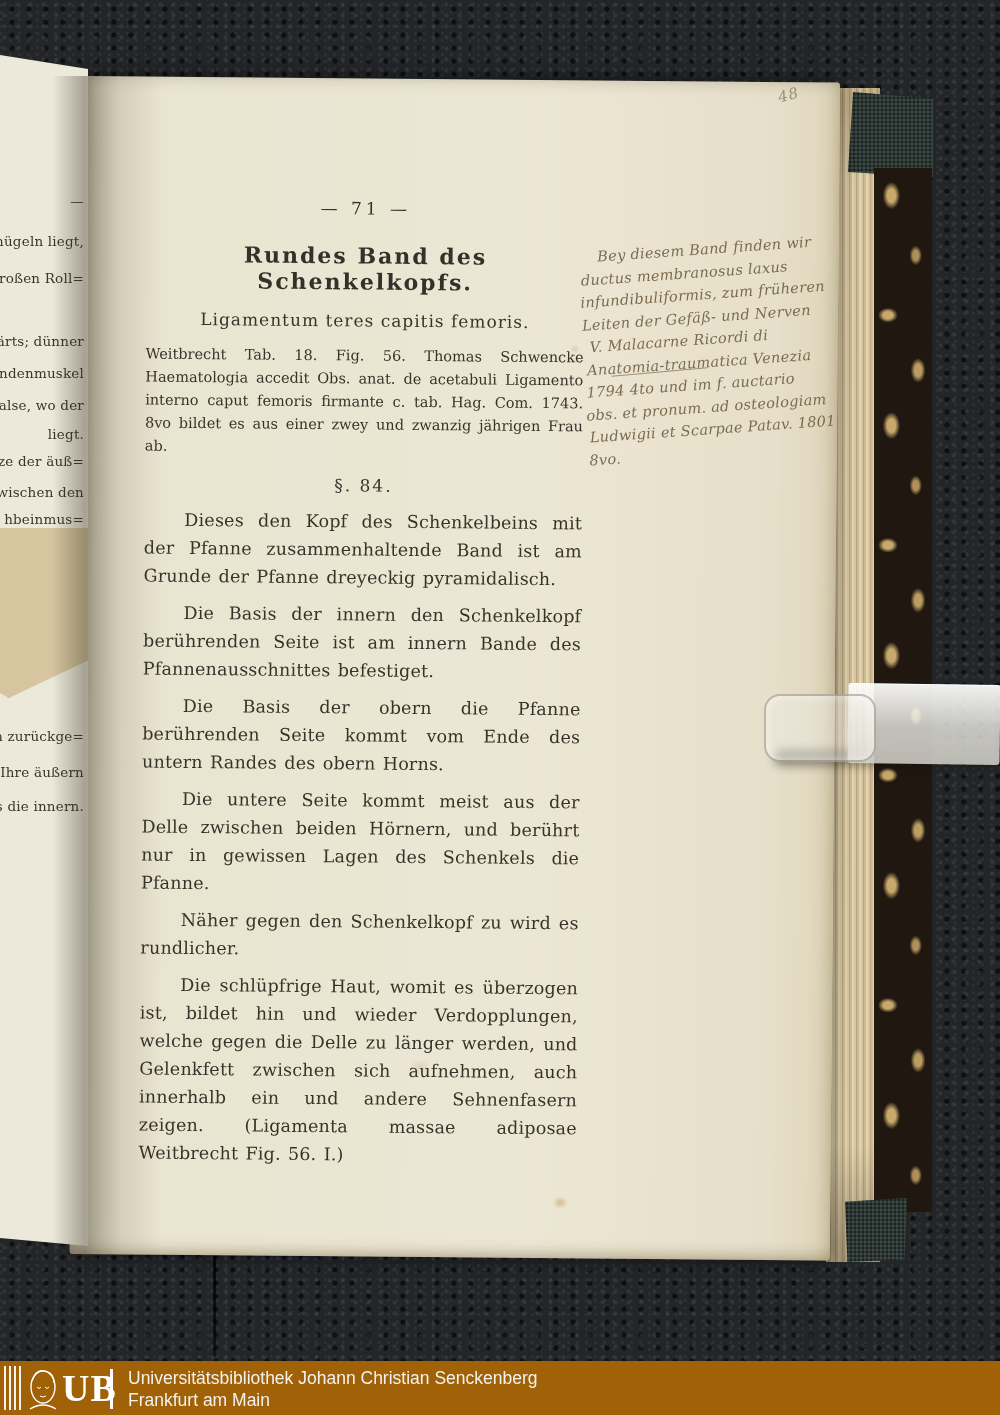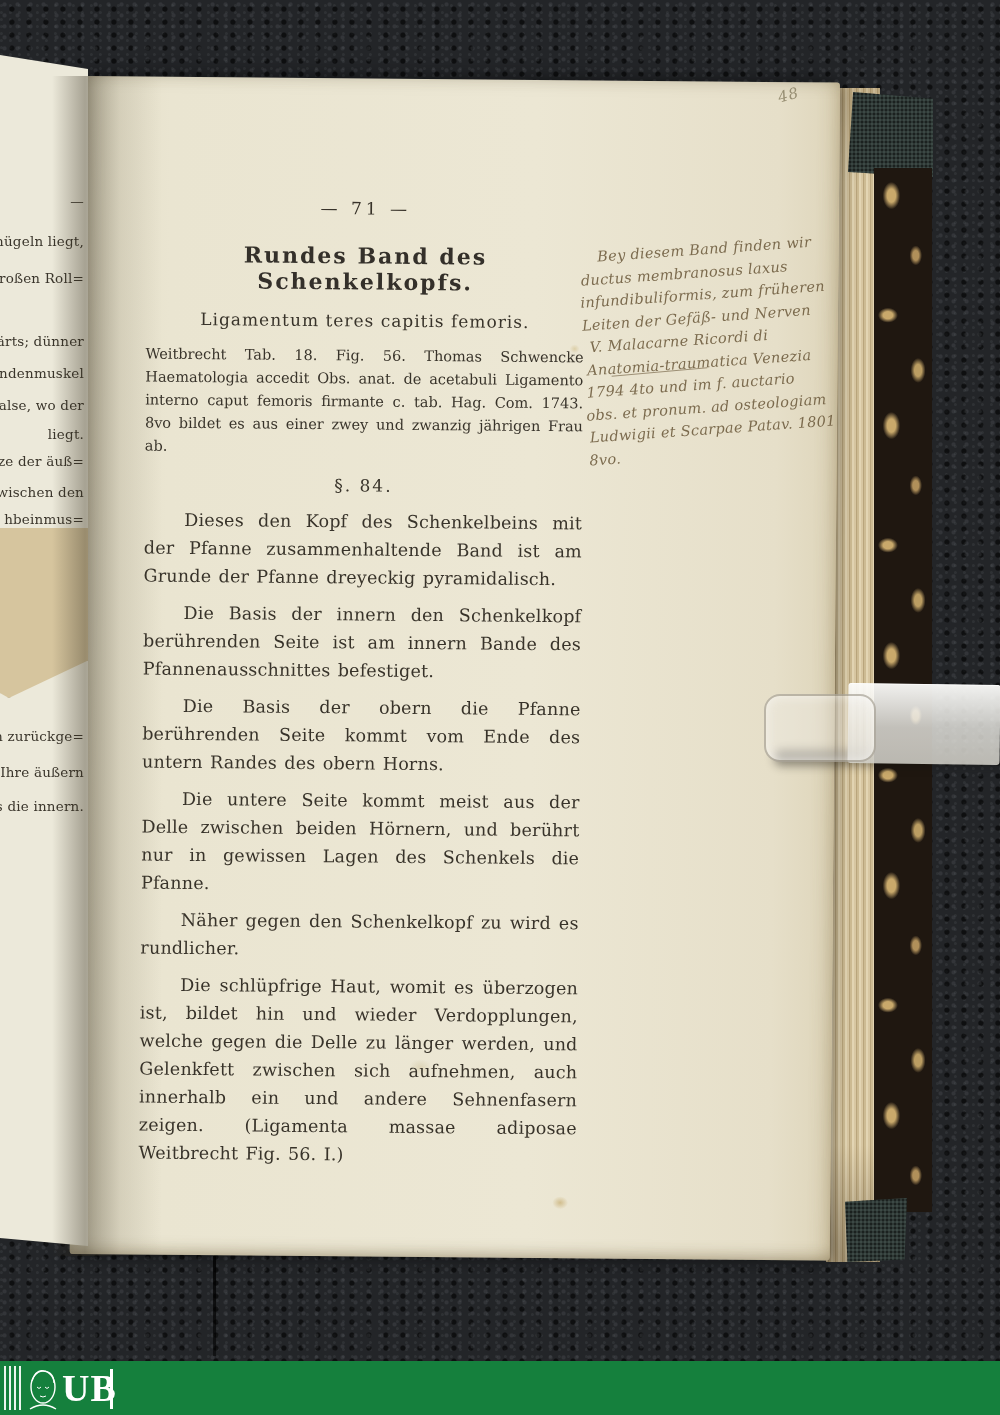--- a/index.html
+++ b/index.html
@@ -145,21 +145,21 @@
     box-shadow:inset 0 0 12px rgba(255,255,255,0.55);
   }
   
   .seam{
     position:absolute;left:213px;top:1256px;width:3px;height:100px;
     background:linear-gradient(180deg, rgba(0,0,0,0.8), rgba(0,0,0,0.5));
   }
   
   .footer{
     position:absolute;left:0;top:1361px;width:1000px;height:54px;
-    background:#15803d;font-family:"Liberation Sans", sans-serif;
+    background:#a16207;font-family:"Liberation Sans", sans-serif;
   }
   .logo-lines{
     position:absolute;left:4px;top:5px;width:17px;height:44px;
     background:repeating-linear-gradient(90deg,#ffffff 0 2px, rgba(255,255,255,0) 2px 5px);
     opacity:0.92;
   }
   .logo-portrait{ position:absolute;left:24px;top:2px; }
   .logo-ub{
     position:absolute;left:62px;top:4px;
     font-family:"Liberation Serif", serif;font-weight:bold;font-size:38px;
@@ -252,13 +252,17 @@
   <div class="logo-lines"></div>
   <svg class="logo-portrait" width="38" height="48" viewBox="0 0 38 48">
     <ellipse cx="19" cy="24" rx="12" ry="16" fill="none" stroke="#ffffff" stroke-width="1.4"></ellipse>
     <path d="M8 18 Q12 6 20 8 Q30 9 30 20" fill="none" stroke="#ffffff" stroke-width="1.2"></path>
     <path d="M13 24 q2 3 4 0 M21 24 q2 3 4 0" fill="none" stroke="#ffffff" stroke-width="1"></path>
     <path d="M16 33 q3 2 6 0" fill="none" stroke="#ffffff" stroke-width="1"></path>
     <path d="M6 46 Q19 38 32 46" fill="none" stroke="#ffffff" stroke-width="1.4"></path>
   </svg>
   <div class="logo-ub">UB</div>
   <div class="logo-sep"></div>
+  <div class="footer-text">
+    <div class="l1">Universitätsbibliothek Johann Christian Senckenberg</div>
+    <div class="l2">Frankfurt am Main</div>
+  </div>
 </div>
 
 </body></html>

